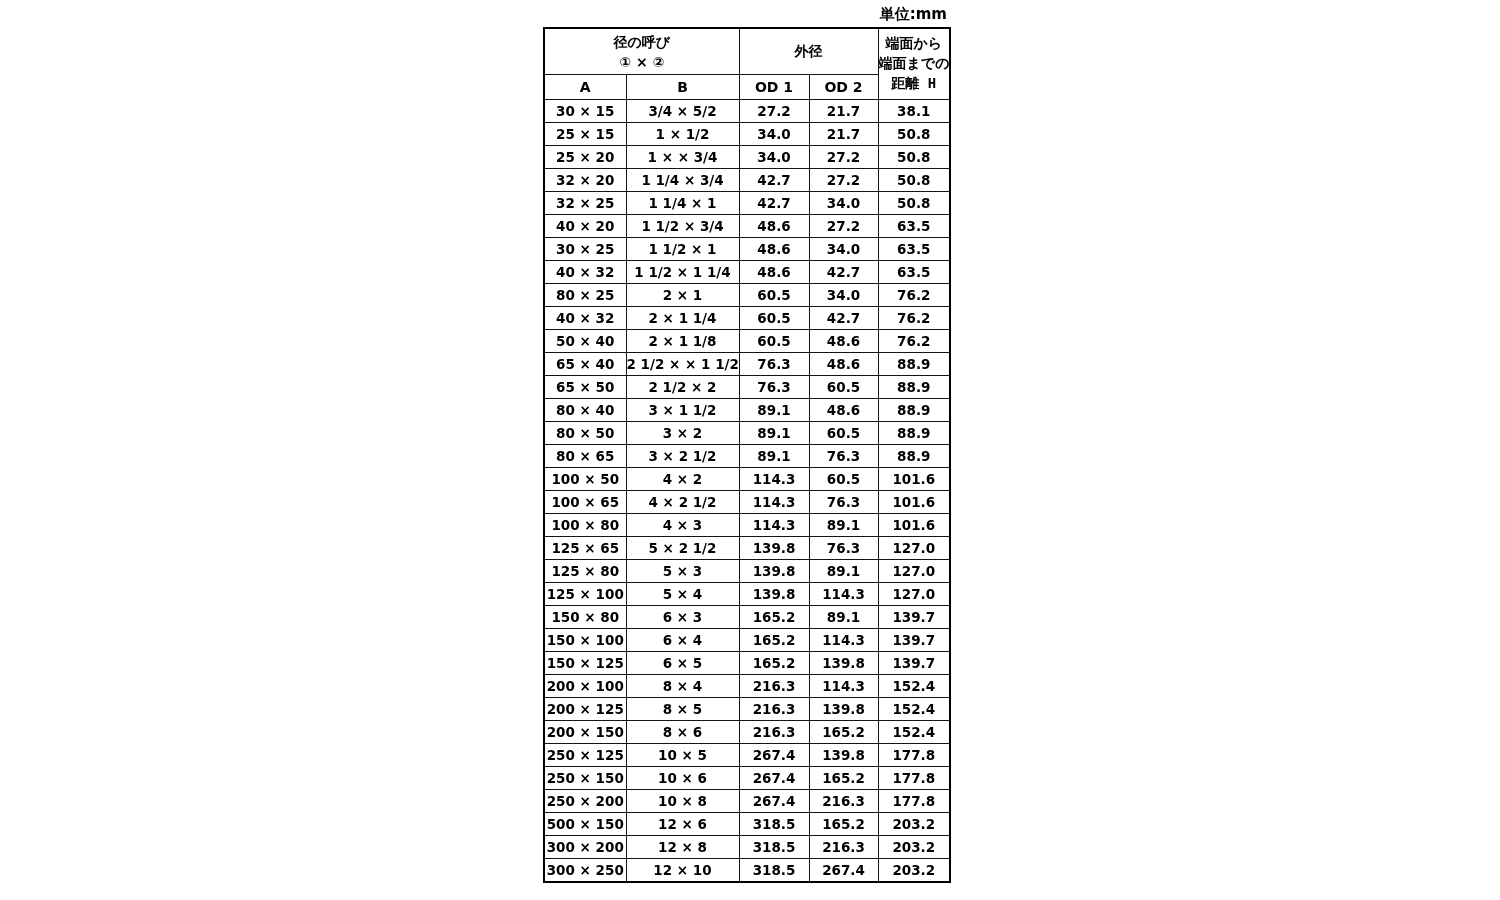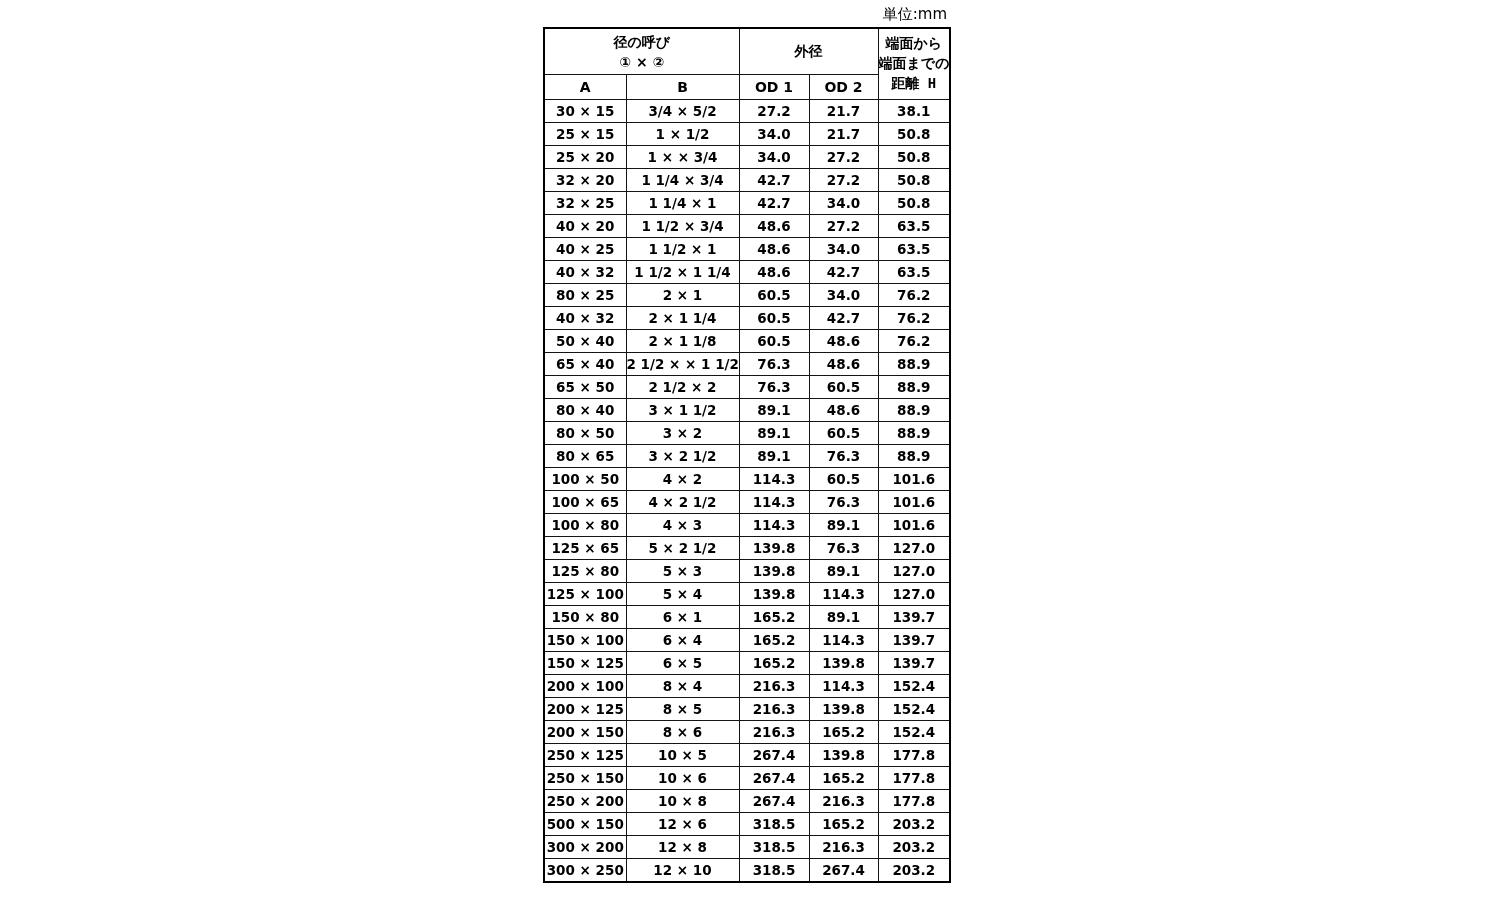--- a/index.html
+++ b/index.html
@@ -20,21 +20,21 @@
   }
   .table-wrap {
     position: absolute;
     left: 543px;
     top: 3px;
     width: 406px;
   }
   .unit-label {
     text-align: right;
     font-size: 15px;
-    font-weight: 400;
+    font-weight: 700;
     height: 24px;
     line-height: 22px;
     padding-right: 2px;
   }
   table.spec {
     border-collapse: collapse;
     table-layout: fixed;
     width: 406px;
     border: 2px solid #000000;
   }
@@ -135,21 +135,21 @@
             <td>50.8</td>
           </tr>
           <tr>
             <td>40 × 20</td>
             <td class="sep-right">1 1/2 × 3/4</td>
             <td>48.6</td>
             <td class="sep-right">27.2</td>
             <td>63.5</td>
           </tr>
           <tr>
-            <td>40 × 25</td>
+            <td>30 × 25</td>
             <td class="sep-right">1 1/2 × 1</td>
             <td>48.6</td>
             <td class="sep-right">34.0</td>
             <td>63.5</td>
           </tr>
           <tr>
             <td>40 × 32</td>
             <td class="sep-right">1 1/2 × 1 1/4</td>
             <td>48.6</td>
             <td class="sep-right">42.7</td>
@@ -248,21 +248,21 @@
           </tr>
           <tr>
             <td>125 × 100</td>
             <td class="sep-right">5 × 4</td>
             <td>139.8</td>
             <td class="sep-right">114.3</td>
             <td>127.0</td>
           </tr>
           <tr>
             <td>150 × 80</td>
-            <td class="sep-right">6 × 1</td>
+            <td class="sep-right">6 × 3</td>
             <td>165.2</td>
             <td class="sep-right">89.1</td>
             <td>139.7</td>
           </tr>
           <tr>
             <td>150 × 100</td>
             <td class="sep-right">6 × 4</td>
             <td>165.2</td>
             <td class="sep-right">114.3</td>
             <td>139.7</td>

